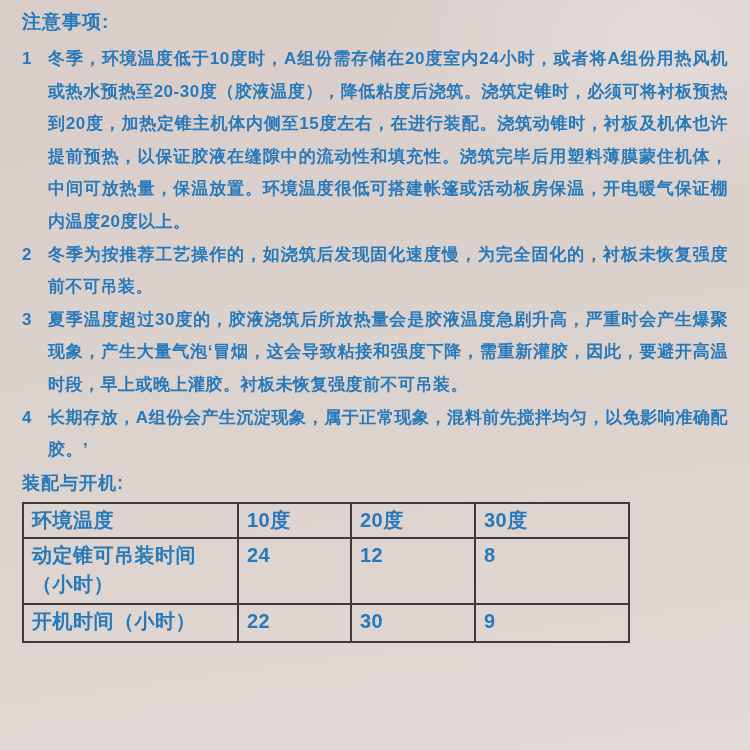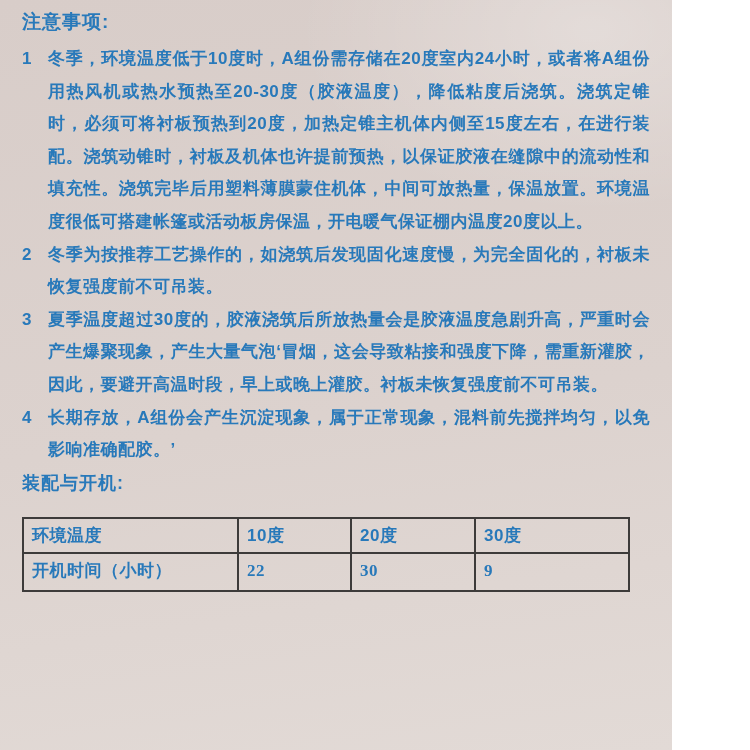--- a/index.html
+++ b/index.html
@@ -2,21 +2,21 @@
 <html style="--bg-top: #d8cdc9; --bg-mid: #dcd2ce; --bg-bot: #e2dad6; --text-blue: #2879ba; --table-border: #3d3b3a;"><head>
 <meta charset="utf-8">
 <style>
   html,body{margin:0;padding:0;}
   body{
     width:750px;height:750px;overflow:hidden;
     font-family:"Liberation Sans","DejaVu Sans",sans-serif;
   }
   .page{
     position:relative;box-sizing:border-box;
-    width:672px;height:750px;
+    width:750px;height:750px;
     padding:10px 22px 0 22px;
     background:
       radial-gradient(ellipse 420px 260px at 88% 4%, rgba(255,255,255,0.28), rgba(255,255,255,0) 70%),
       linear-gradient(172deg, var(--bg-top,#d8cdc9) 0%, var(--bg-mid,#dcd2ce) 55%, var(--bg-bot,#e2dad6) 100%);
     color:var(--text-blue,#2879ba);
   }
   .doc-title{
     font-size:19px;line-height:24px;letter-spacing:1px;
     margin:0 0 9px 0;font-weight:bold;
   }
@@ -25,38 +25,38 @@
     font-size:17px;line-height:32.6px;
   }
   .note .num{flex:0 0 26px;font-weight:bold;}
   .note .txt{
     flex:1 1 auto;
     text-align:justify;
     letter-spacing:0.5px;
     font-weight:bold;
   }
   .section-heading{
-    font-size:18px;line-height:30px;margin:1px 0 19px 0;
+    font-size:18px;line-height:30px;margin:1px 0 4px 0;
     letter-spacing:1px;font-weight:bold;
   }
   table.spec{
     border-collapse:collapse;table-layout:fixed;
     width:606px;
   }
   table.spec td{
     border:2px solid var(--table-border,#3d3b3a);
     padding:2px 8px;vertical-align:top;
-    font-size:17px;line-height:29px;
+    font-size:20px;line-height:29px;
     color:var(--text-blue,#2879ba);
     font-weight:bold;letter-spacing:0.5px;
     overflow:hidden;
   }
   tr.r-header td{height:28px;}
   tr.r-tall td{height:60px;}
-  tr.r-last td{height:32px;font-family:Liberation Serif, serif;}
+  tr.r-last td{height:32px;}
 </style>
 </head>
 <body>
 
 <div class="page">
 
   <div class="doc-title">注意事项:</div>
 
   <div class="notes">
     <div class="note">
@@ -86,20 +86,26 @@
       <col style="width:124px">
       <col style="width:154px">
     </colgroup>
     <tbody>
       <tr class="r-header">
         <td>环境温度</td>
         <td>10度</td>
         <td>20度</td>
         <td>30度</td>
       </tr>
+      <tr class="r-tall">
+        <td>动定锥可吊装时间（小时）</td>
+        <td>24</td>
+        <td>12</td>
+        <td>8</td>
+      </tr>
       <tr class="r-last">
         <td>开机时间（小时）</td>
         <td>22</td>
         <td>30</td>
         <td>9</td>
       </tr>
     </tbody>
   </table>
 
 </div>

